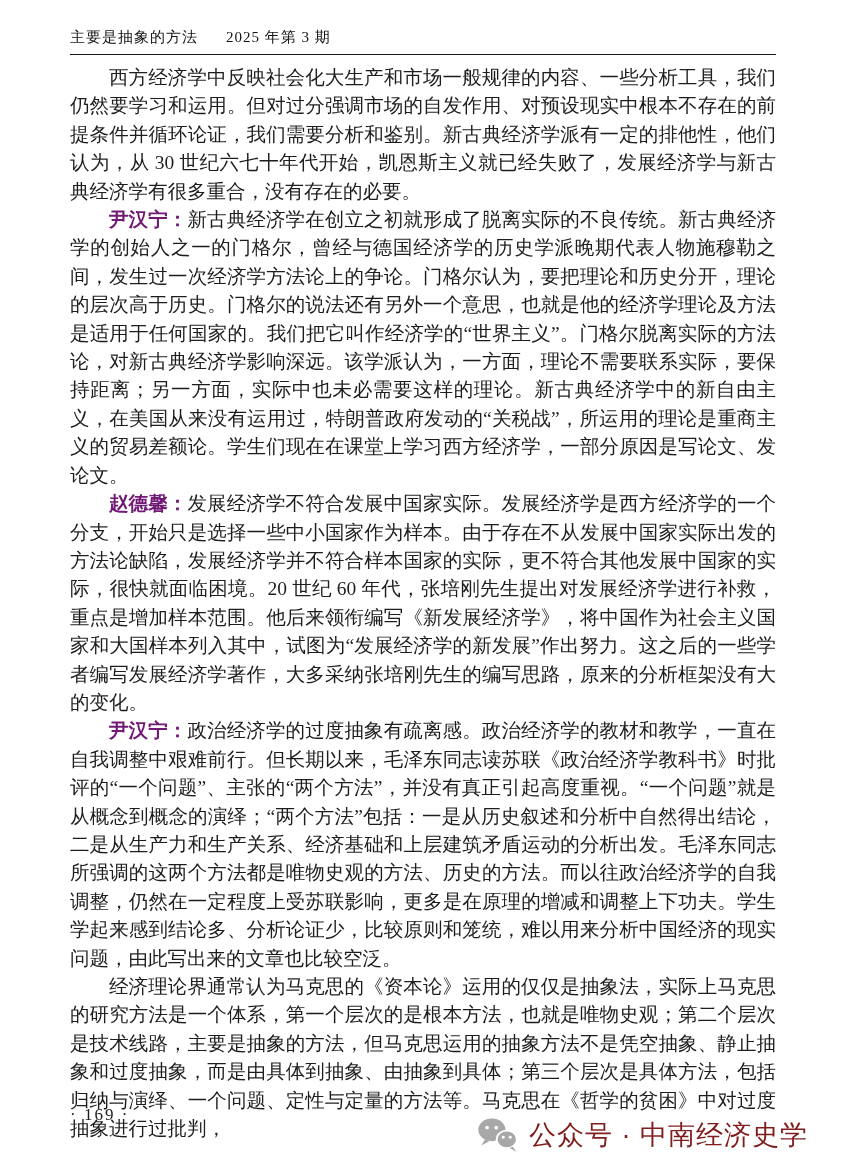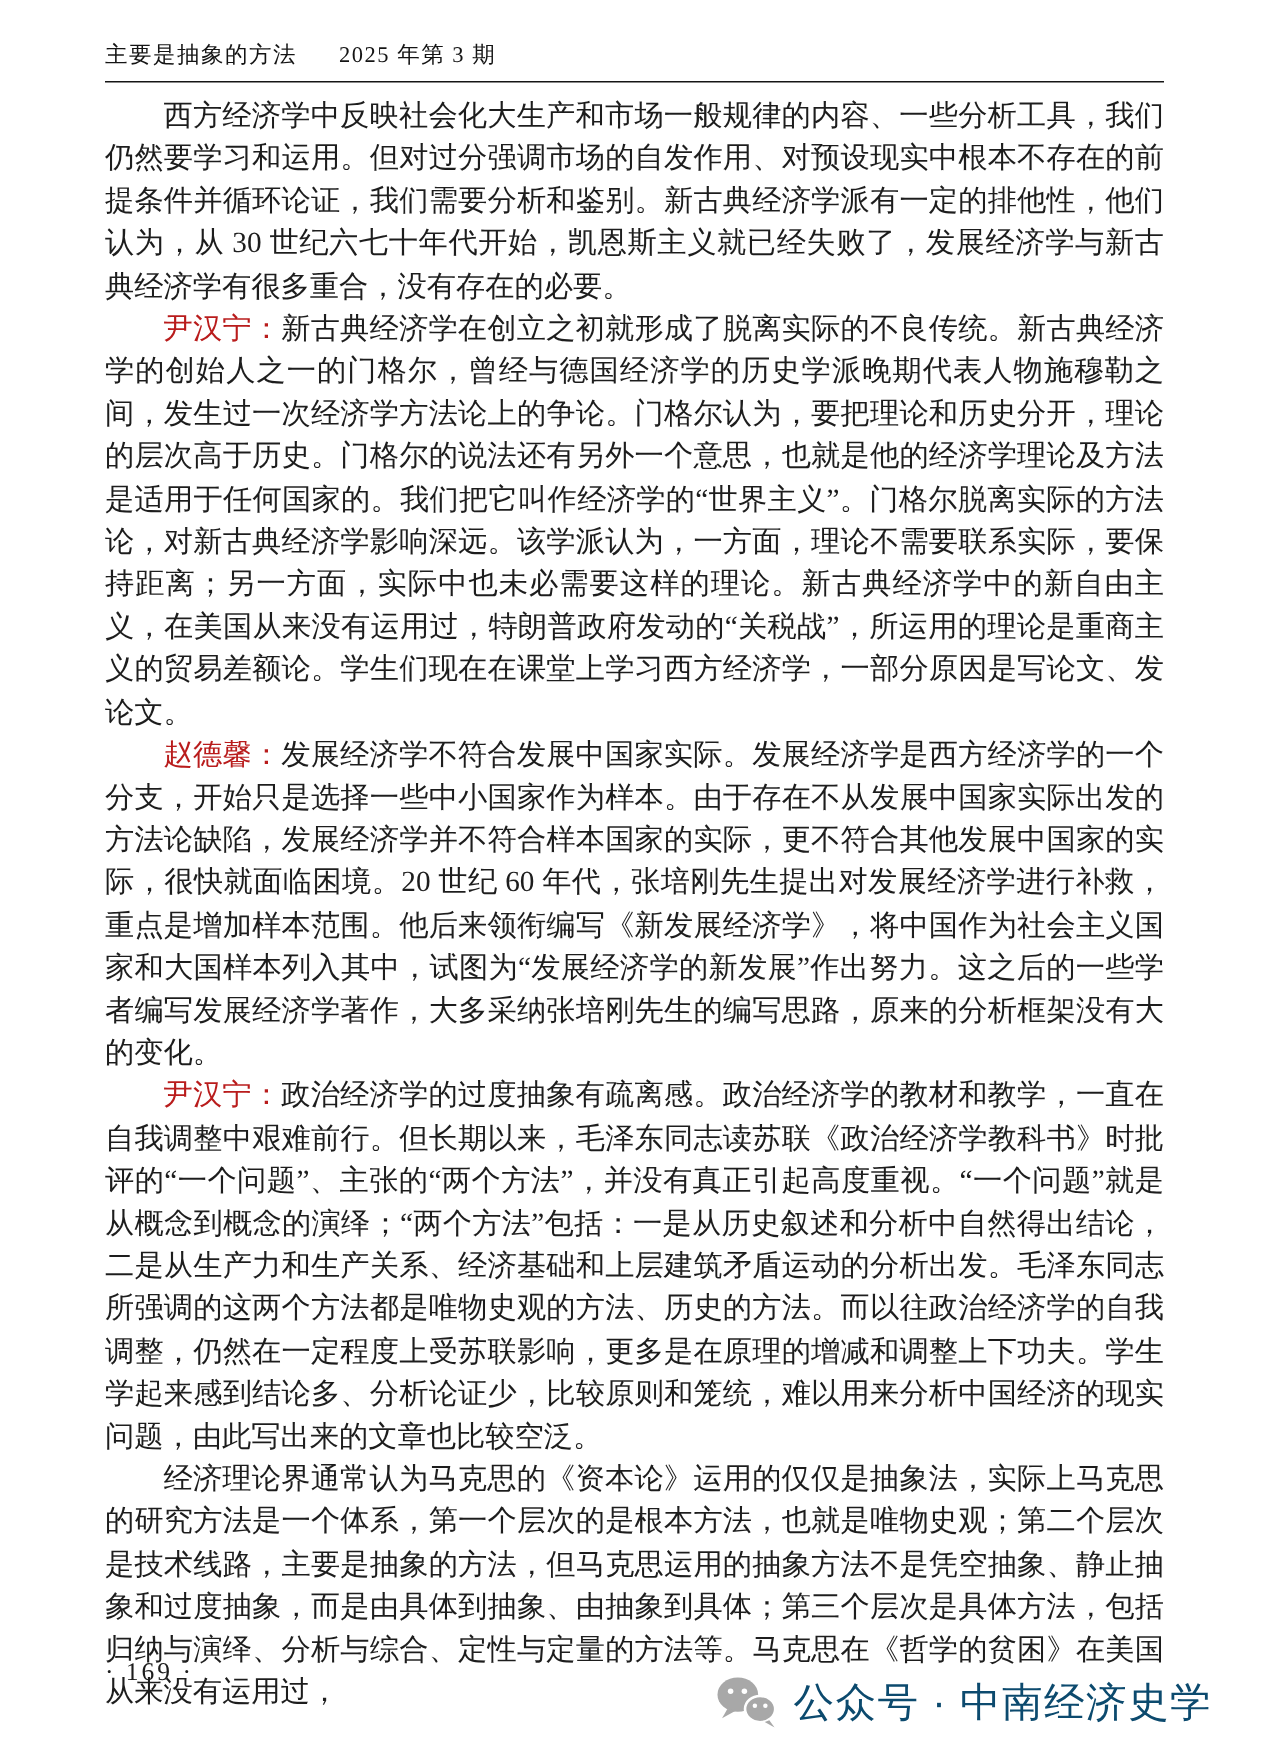--- a/index.html
+++ b/index.html
@@ -50,22 +50,22 @@
   .article-body p {
     margin: 0;
     font-size: 19.5px;
     line-height: 28.4px;
     text-align: justify;
     text-justify: inter-ideograph;
     text-indent: 2em;
     color: #1d1d1d;
   }
   .speaker {
-    font-weight: normal;
-    color: #b91c1c;
+    font-weight: bold;
+    color: #701a75;
     margin-top: 14px;
   }
   
   .page-number {
     position: absolute;
     left: 70px;
     top: 1105px;
     font-size: 17px;
     letter-spacing: 2px;
     color: #1d1d1d;
@@ -98,27 +98,27 @@
       <span>主要是抽象的方法</span><span class="issue">2025 年第 3 期</span>
     </div>
     <hr class="header-rule">
   </header>
 
   <main class="article-body">
     <p><span>西方经济学中反映社会化大生产和市场一般规律的内容、一些分析工具，我们仍然要学习和运用。但对过分强调市场的自发作用、对预设现实中根本不存在的前提条件并循环论证，我们需要分析和鉴别。新古典经济学派有一定的排他性，他们认为，从 30 世纪六七十年代开始，凯恩斯主义就已经失败了，发展经济学与新古典经济学有很多重合，没有存在的必要。</span></p>
     <p><span class="speaker">尹汉宁：</span><span>新古典经济学在创立之初就形成了脱离实际的不良传统。新古典经济学的创始人之一的门格尔，曾经与德国经济学的历史学派晚期代表人物施穆勒之间，发生过一次经济学方法论上的争论。门格尔认为，要把理论和历史分开，理论的层次高于历史。门格尔的说法还有另外一个意思，也就是他的经济学理论及方法是适用于任何国家的。我们把它叫作经济学的“世界主义”。门格尔脱离实际的方法论，对新古典经济学影响深远。该学派认为，一方面，理论不需要联系实际，要保持距离；另一方面，实际中也未必需要这样的理论。新古典经济学中的新自由主义，在美国从来没有运用过，特朗普政府发动的“关税战”，所运用的理论是重商主义的贸易差额论。学生们现在在课堂上学习西方经济学，一部分原因是写论文、发论文。</span></p>
     <p><span class="speaker">赵德馨：</span><span>发展经济学不符合发展中国家实际。发展经济学是西方经济学的一个分支，开始只是选择一些中小国家作为样本。由于存在不从发展中国家实际出发的方法论缺陷，发展经济学并不符合样本国家的实际，更不符合其他发展中国家的实际，很快就面临困境。20 世纪 60 年代，张培刚先生提出对发展经济学进行补救，重点是增加样本范围。他后来领衔编写《新发展经济学》，将中国作为社会主义国家和大国样本列入其中，试图为“发展经济学的新发展”作出努力。这之后的一些学者编写发展经济学著作，大多采纳张培刚先生的编写思路，原来的分析框架没有大的变化。</span></p>
     <p><span class="speaker">尹汉宁：</span><span>政治经济学的过度抽象有疏离感。政治经济学的教材和教学，一直在自我调整中艰难前行。但长期以来，毛泽东同志读苏联《政治经济学教科书》时批评的“一个问题”、主张的“两个方法”，并没有真正引起高度重视。“一个问题”就是从概念到概念的演绎；“两个方法”包括：一是从历史叙述和分析中自然得出结论，二是从生产力和生产关系、经济基础和上层建筑矛盾运动的分析出发。毛泽东同志所强调的这两个方法都是唯物史观的方法、历史的方法。而以往政治经济学的自我调整，仍然在一定程度上受苏联影响，更多是在原理的增减和调整上下功夫。学生学起来感到结论多、分析论证少，比较原则和笼统，难以用来分析中国经济的现实问题，由此写出来的文章也比较空泛。</span></p>
-    <p><span>经济理论界通常认为马克思的《资本论》运用的仅仅是抽象法，实际上马克思的研究方法是一个体系，第一个层次的是根本方法，也就是唯物史观；第二个层次是技术线路，主要是抽象的方法，但马克思运用的抽象方法不是凭空抽象、静止抽象和过度抽象，而是由具体到抽象、由抽象到具体；第三个层次是具体方法，包括归纳与演绎、分析与综合、定性与定量的方法等。马克思在《哲学的贫困》在美国从来没有运用过，</span></p>
+    <p><span>经济理论界通常认为马克思的《资本论》运用的仅仅是抽象法，实际上马克思的研究方法是一个体系，第一个层次的是根本方法，也就是唯物史观；第二个层次是技术线路，主要是抽象的方法，但马克思运用的抽象方法不是凭空抽象、静止抽象和过度抽象，而是由具体到抽象、由抽象到具体；第三个层次是具体方法，包括归纳与演绎、一个问题、定性与定量的方法等。马克思在《哲学的贫困》中对过度抽象进行过批判，</span></p>
   </main>
 
   <footer>
     <span class="page-number">· 169 ·</span>
 
-    <div class="watermark" style="color:#0c4a6e;">
+    <div class="watermark" style="color:#7f1d1d;">
       <svg class="wechat-icon" viewBox="0 0 48 42" xmlns="http://www.w3.org/2000/svg">
 
         <ellipse cx="17" cy="15" rx="15.5" ry="13" fill="#a8a8a8"></ellipse>
         <polygon points="9,26 5,33 15,27.5" fill="#a8a8a8"></polygon>
         <circle cx="11.5" cy="12.5" r="2.1" fill="#ffffff"></circle>
         <circle cx="22" cy="12.5" r="2.1" fill="#ffffff"></circle>
 
         <ellipse cx="34" cy="26" rx="11.5" ry="10" fill="#a8a8a8" stroke="#ffffff" stroke-width="2"></ellipse>
         <polygon points="41,34.5 45,40 37.5,35.8" fill="#a8a8a8"></polygon>
         <circle cx="30" cy="23.5" r="1.7" fill="#ffffff"></circle>

